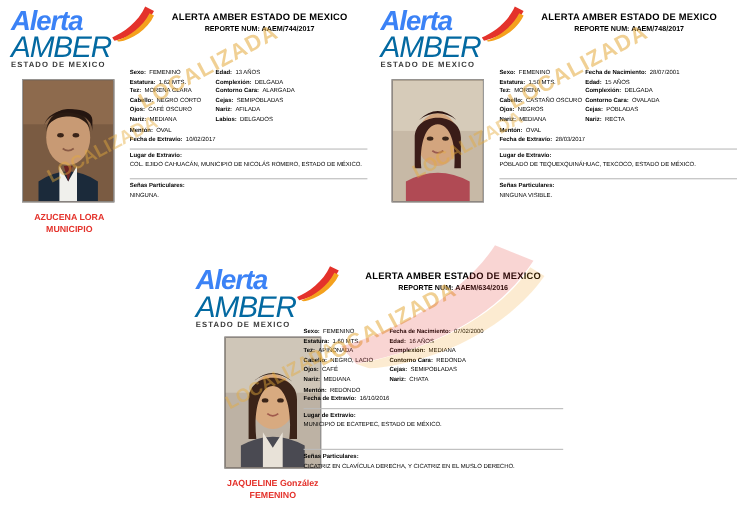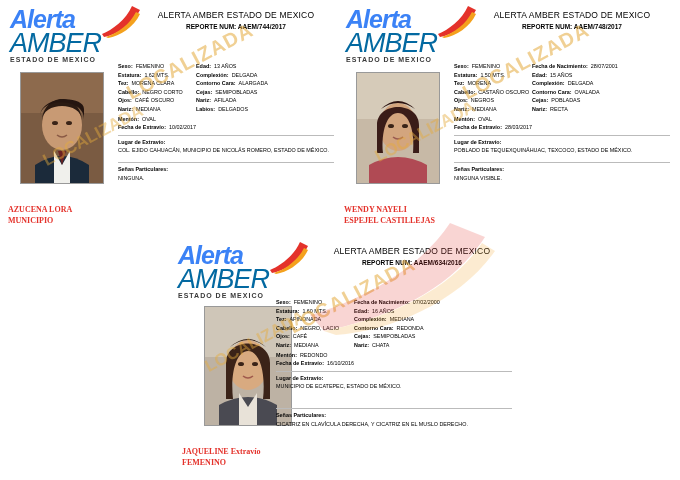--- a/index.html
+++ b/index.html
@@ -30,38 +30,38 @@
   .logo .estado{
     font-size:7px;font-weight:bold;color:#3a3a3a;
     letter-spacing:1px;margin-top:1px;
   }
   .logo .swoosh{
     position:absolute;right:-2px;top:-4px;width:42px;height:34px;
   }
 
   
   .ptitle{
-    font-size:8.5px;font-weight:normal;text-align:center;
+    font-size:8.5px;font-weight:bold;text-align:center;
     letter-spacing:.2px;
   }
   .preporte{
     font-size:6.5px;font-weight:bold;text-align:center;margin-top:3px;
   }
 
   
   .photo{
     border:1px solid #999;
     background:#6b5b4b;
     position:relative;overflow:hidden;
   }
   .photo .bg{position:absolute;inset:0;}
 
   .pname{
-    text-align:left;color:#e4322b;font-weight:bold;
-    font-size:8px;line-height:11px;margin-top:16px;font-family:Liberation Serif, serif;
+    text-align:center;color:#e4322b;font-weight:bold;
+    font-size:8px;line-height:11px;margin-top:4px;
   }
 
   
   .data{font-size:5.4px;line-height:8.6px;}
   .row{display:flex;}
   .lab{font-weight:bold;white-space:nowrap;}
   .val{margin-left:3px;white-space:nowrap;}
   .colL{width:78px;}
   .colR{width:120px;}
   .twocol{display:flex;}
@@ -231,24 +231,20 @@
       <ellipse cx="41" cy="54" rx="19" ry="24" fill="#d3a57e"></ellipse>
       <path d="M20 52 C20 28 62 28 62 52 L62 80 L56 80 C58 58 52 40 41 40 C30 40 24 58 26 80 L20 80 Z" fill="#3a1c18"></path>
       <path d="M24 36 Q41 20 58 36 Q50 30 41 30 Q32 30 24 36 Z" fill="#2c1310"></path>
       <ellipse cx="34" cy="53" rx="3" ry="2" fill="#3a2418"></ellipse>
       <ellipse cx="48" cy="53" rx="3" ry="2" fill="#3a2418"></ellipse>
       <path d="M36 64 Q41 68 46 64" stroke="#9a5a50" stroke-width="1.6" fill="none"></path>
       <path d="M12 110 L12 92 Q41 76 70 92 L70 110 Z" fill="#b04a54"></path>
     </svg>
   </div>
 
-  <div class="pname" style="position:absolute;left:0px;top:182px;width:112px;">
-    <span>WENDY NAYELI</span><br>
-    <span>ESPEJEL CASTILLEJAS</span>
-  </div>
 
   <div class="data" style="position:absolute;left:110px;top:56px;width:216px;">
     <div class="twocol">
       <div class="colL">
         <div class="row">
             <span class="lab">Sexo:</span>
             <span class="val">FEMENINO</span>
           </div>
         <div class="row">
             <span class="lab">Estatura:</span>
@@ -344,21 +340,21 @@
       <path d="M25 40 Q43 24 61 40 Q52 33 43 33 Q34 33 25 40 Z" fill="#2e1a10"></path>
       <ellipse cx="36" cy="57" rx="3" ry="2" fill="#3a2418"></ellipse>
       <ellipse cx="50" cy="57" rx="3" ry="2" fill="#3a2418"></ellipse>
       <path d="M38 69 Q43 73 48 69" stroke="#a05a4c" stroke-width="1.6" fill="none"></path>
       <path d="M14 118 L14 98 Q43 82 72 98 L72 118 Z" fill="#4a4a52"></path>
       <path d="M34 86 L43 100 L52 86 L52 118 L34 118 Z" fill="#e8e2d8"></path>
     </svg>
   </div>
 
   <div class="pname" style="position:absolute;left:6px;top:188px;width:132px;">
-    <span>JAQUELINE Extravío</span><br>
+    <span>JAQUELINE González</span><br>
     <span>FEMENINO</span>
   </div>
 
   <div class="data" style="position:absolute;left:100px;top:56px;width:236px;">
     <div class="twocol">
       <div class="colL">
         <div class="row">
             <span class="lab">Sexo:</span>
             <span class="val">FEMENINO</span>
           </div>

